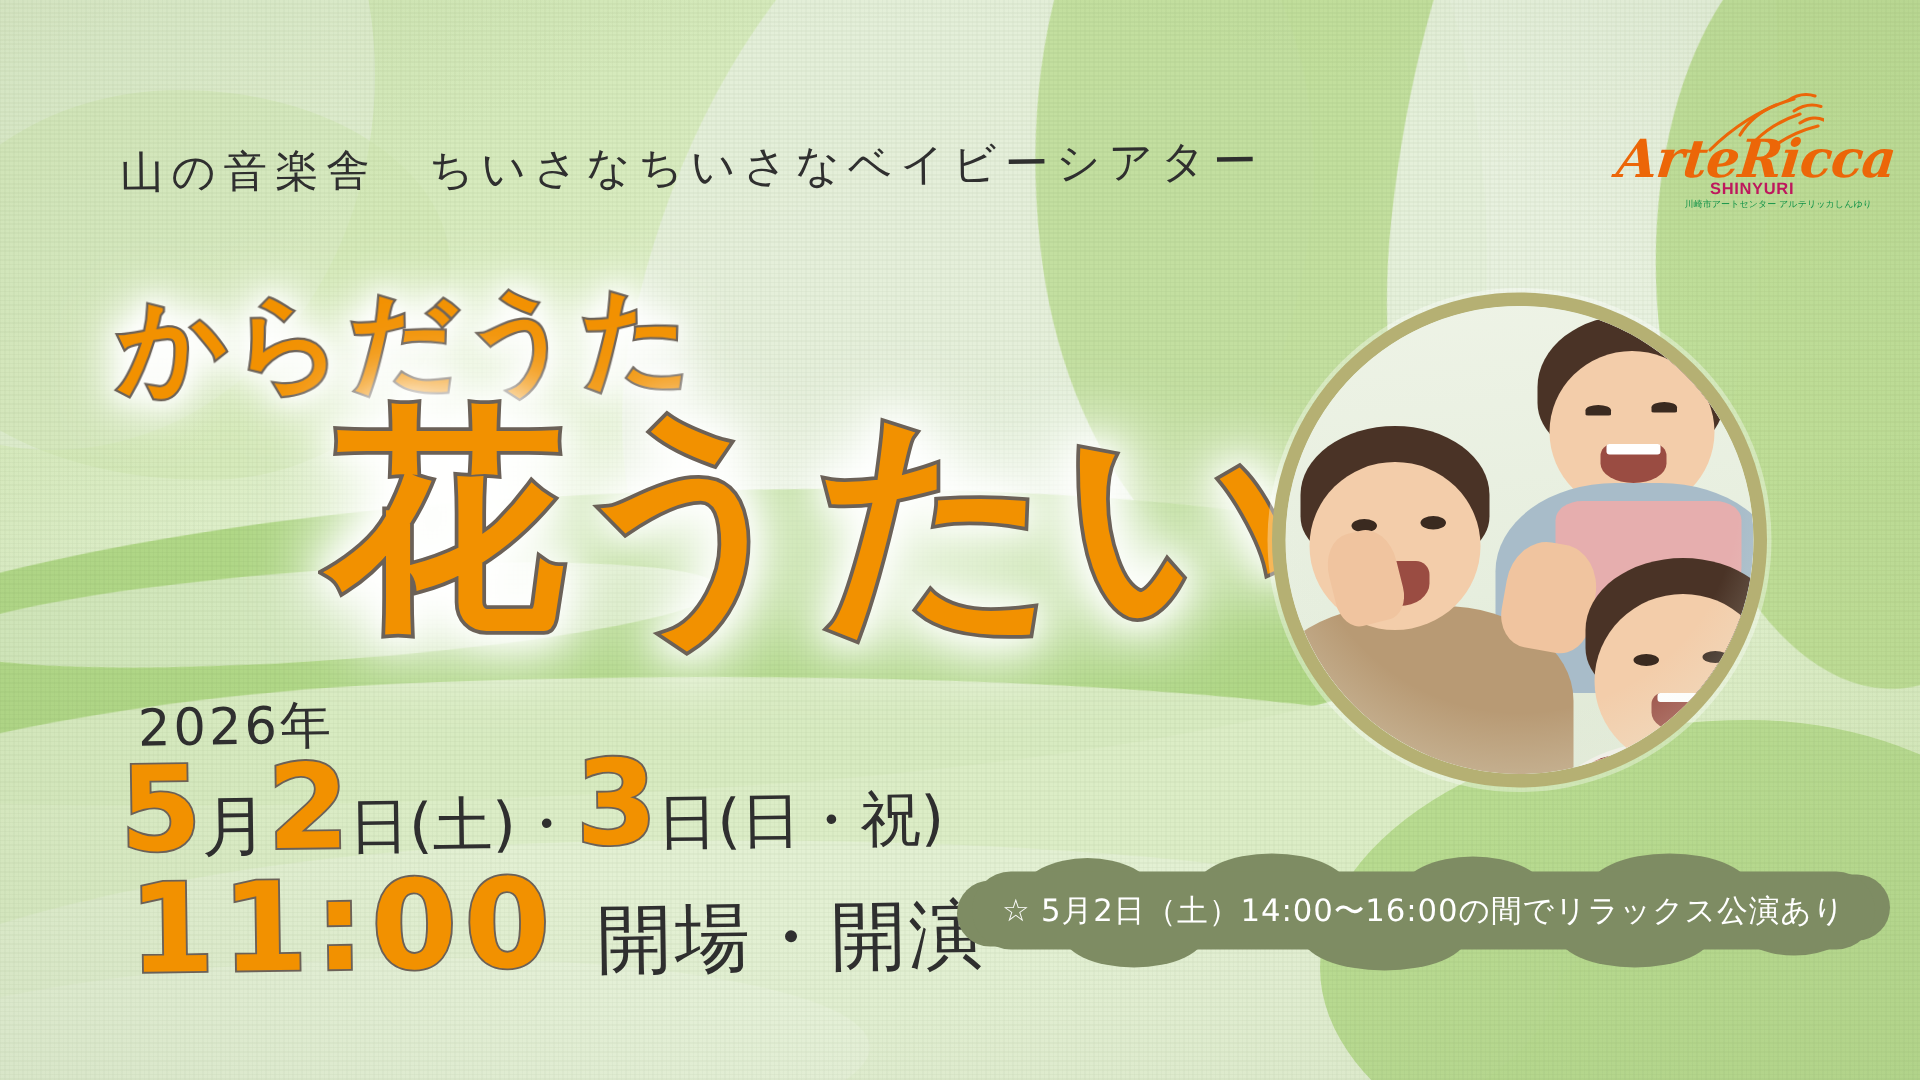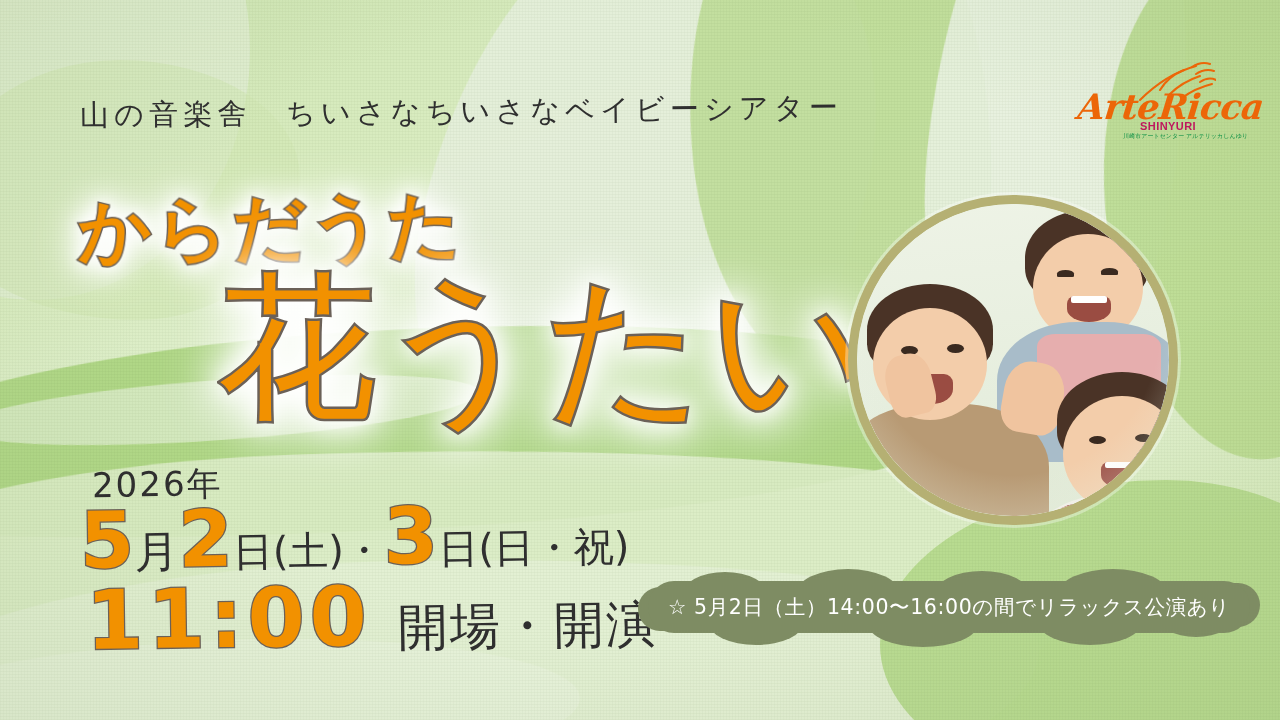--- a/index.html
+++ b/index.html
@@ -164,21 +164,21 @@
     font-family:"DejaVu Sans", sans-serif;
     -webkit-text-stroke:3px #6b6158;
     paint-order:stroke fill;
     filter:
       drop-shadow(0 0 7px #ffffff) drop-shadow(0 0 12px #ffffff)
       drop-shadow(0 0 16px rgba(255,255,255,.9));
     transform:rotate(-1deg);
   }
   .title-main{
     position:absolute; left:218px; top:268px;
-    font-size:158px; font-weight:normal; color:#f29100;
+    font-size:158px; font-weight:bold; color:#f29100;
     letter-spacing:.02em; white-space:nowrap;
     font-family:"DejaVu Sans", sans-serif;
     line-height:1;
     -webkit-text-stroke:5px #6b6158;
     paint-order:stroke fill;
     filter:
       drop-shadow(0 0 10px #ffffff) drop-shadow(0 0 18px #ffffff)
       drop-shadow(0 0 26px rgba(255,255,255,.95));
   }
 

